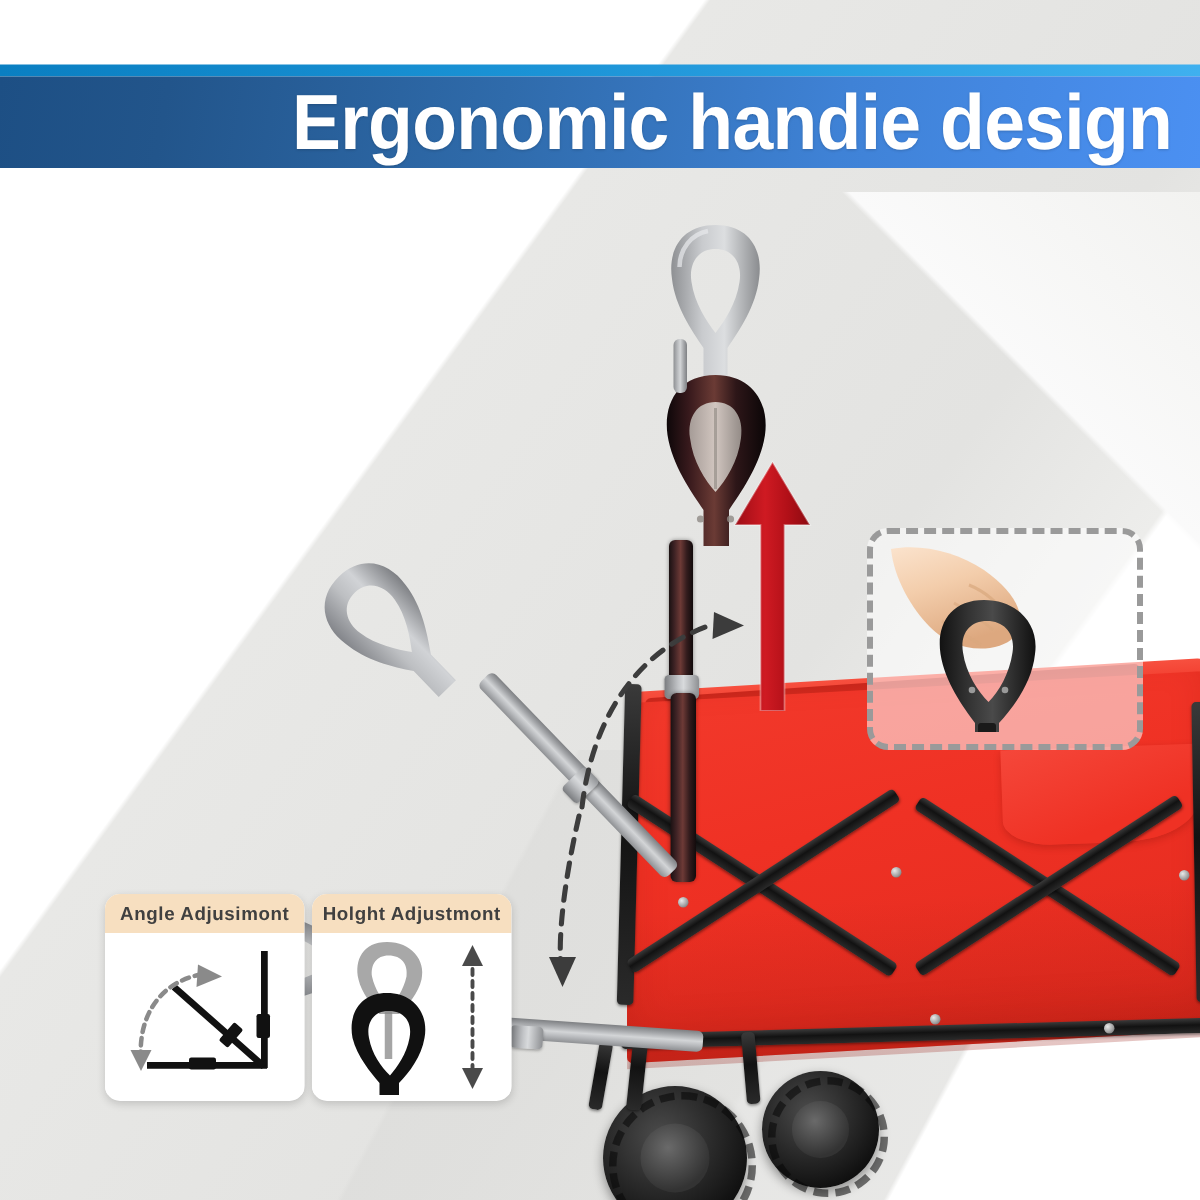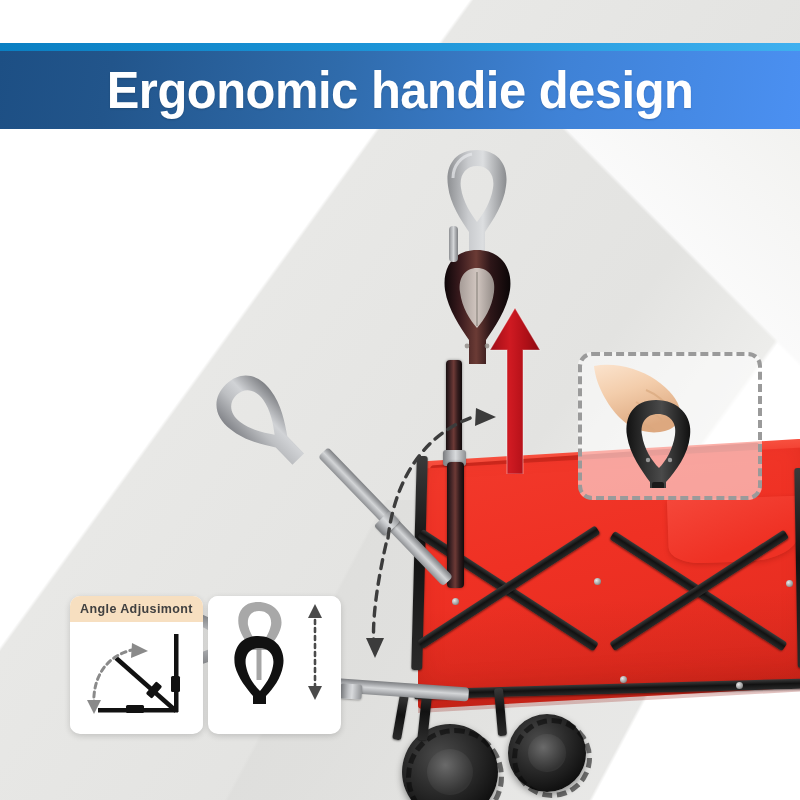--- a/index.html
+++ b/index.html
@@ -33,23 +33,23 @@
     position:absolute;right:0;top:128px;width:260px;height:260px;
     background:linear-gradient(225deg,#f2f2f0 0%,#fafafa 45%,rgba(255,255,255,0) 46%);
   }
 
   
   .banner-strip{
     position:absolute;left:0;top:43px;width:800px;height:8px;
     background:linear-gradient(90deg,#0a7fc2 0%,#1b93d6 45%,#3fb0ef 100%);
   }
   .banner{
-    position:absolute;left:0;top:51px;width:800px;height:78px;
+    position:absolute;left:0;top:51px;width:800px;height:61px;
     background:linear-gradient(100deg,#1d4f84 0%,#22558b 14%,#2f6bab 42%,#3f82d6 70%,#4b90f2 100%);
-    display:flex;align-items:center;justify-content:center;
+    display:flex;align-items:center;justify-content:flex-end;
   }
   .banner-title{
     color:#ffffff;
     font-family:"Liberation Sans",sans-serif;
     font-size:52px;
     font-weight:700;
     letter-spacing:-0.5px;
     line-height:1;
     white-space:nowrap;
     transform:scaleX(0.94);
@@ -387,20 +387,23 @@
         <rect x="101" y="54" width="9" height="16" rx="1.5" fill="#111"></rect>
 
         <path d="M24 84 C22 56 36 34 62 28" stroke="#8a8a8a" stroke-width="3" fill="none" stroke-dasharray="5 4" stroke-linecap="round"></path>
         <polygon points="62,21 78,29 61,36" fill="#8a8a8a"></polygon>
         <polygon points="17,78 24,92 31,78" fill="#8a8a8a"></polygon>
       </svg>
     </div>
   </div>
 
   <div class="card" id="card-height">
+    <div class="card-head">
+      <span class="card-head-label">Holght Adjustmont</span>
+    </div>
     <div class="card-body">
       <svg width="133" height="108" viewBox="0 0 133 108" aria-hidden="true">
 
         <path d="M50 6 C34 6 28 18 31 31 C33 40 40 48 45 54 L58 54 C64 48 71 40 73 31
                  C76 18 66 6 50 6 Z
                  M51 15 C60 15 64 21 63 29 C61 38 56 45 52 50 C47 45 42 38 40 29 C39 21 43 15 51 15 Z" fill="#a8a8a8"></path>
 
         <path d="M50 40 C32 40 24 54 27 70 C30 82 39 93 45 100 L45 108 L58 108 L58 100
                  C65 93 73 82 75 70 C78 54 68 40 50 40 Z
                  M51 52 C62 52 67 60 65 70 C63 81 57 89 52 95 C46 89 40 81 38 70 C36 60 41 52 51 52 Z" fill="#111"></path>

